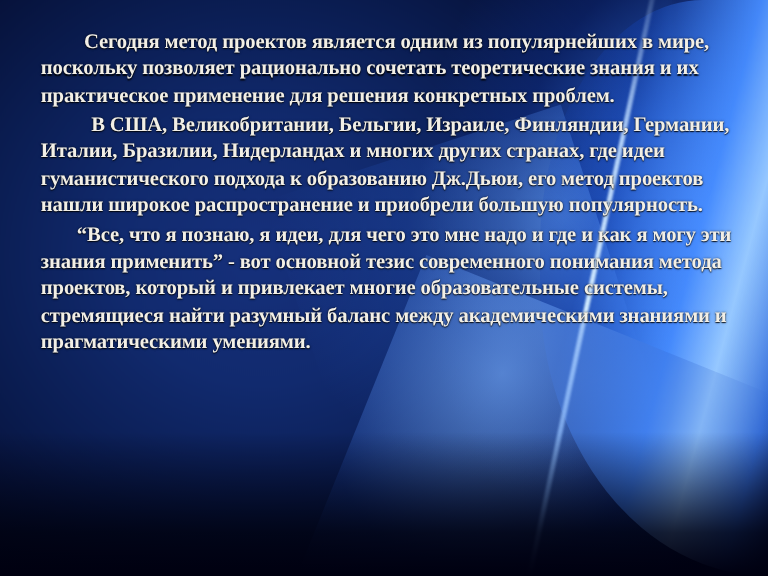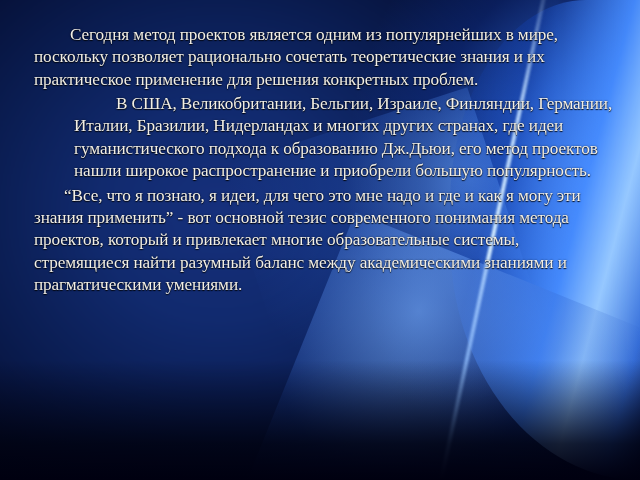--- a/index.html
+++ b/index.html
@@ -94,37 +94,37 @@
   }
 
   .content {
     position: absolute;
     left: 0;
     top: 0;
     width: 640px;
     height: 480px;
     padding: 24px 26px 17px 34px;
     box-sizing: border-box;
+    font-weight: bold;
   }
   p.para {
     margin: 0 0 2px 0;
     color: #f2efe6;
     font-family: "Liberation Serif", serif;
     font-size: 17.2px;
     line-height: 1.30;
     text-indent: 36px;
     text-align: left;
     letter-spacing: -0.1px;
     text-shadow: 0 1px 1px rgba(0,0,0,0.85), 0 0 2px rgba(0,0,0,0.6);
     position: relative;
     z-index: 5;
   }
   p.para:nth-child(2) {
     text-indent: 42px;
-    margin-left: 40px;
   }
   p.para:nth-child(3) {
     text-indent: 30px;
   }
 </style>
 </head>
 <body>
 
 <div class="slide">
   <div class="bg-glow"></div>

